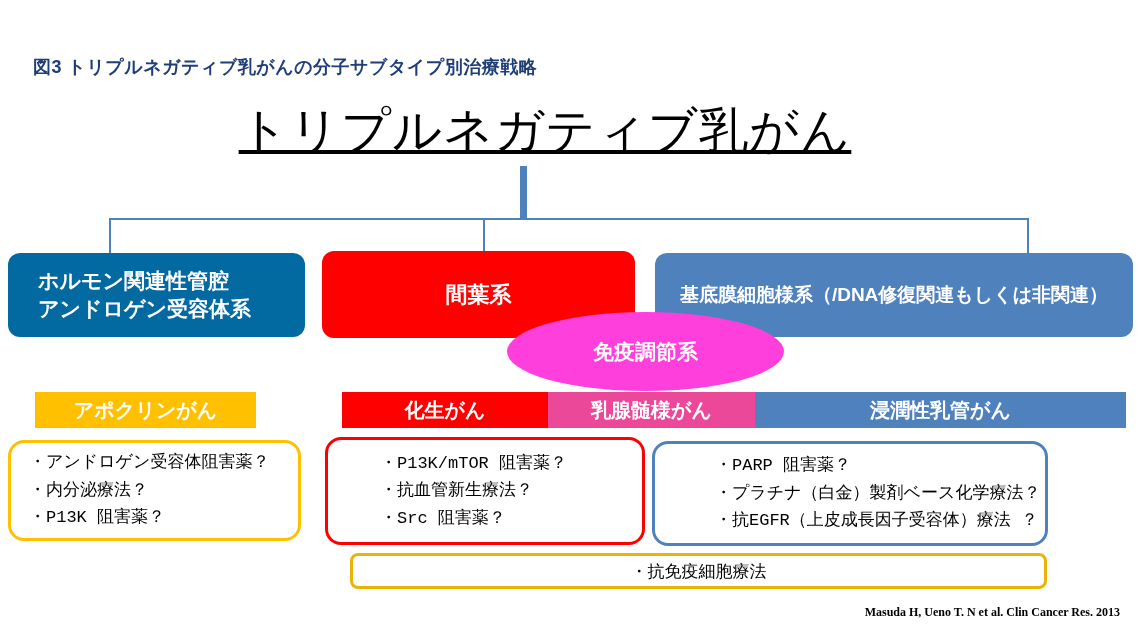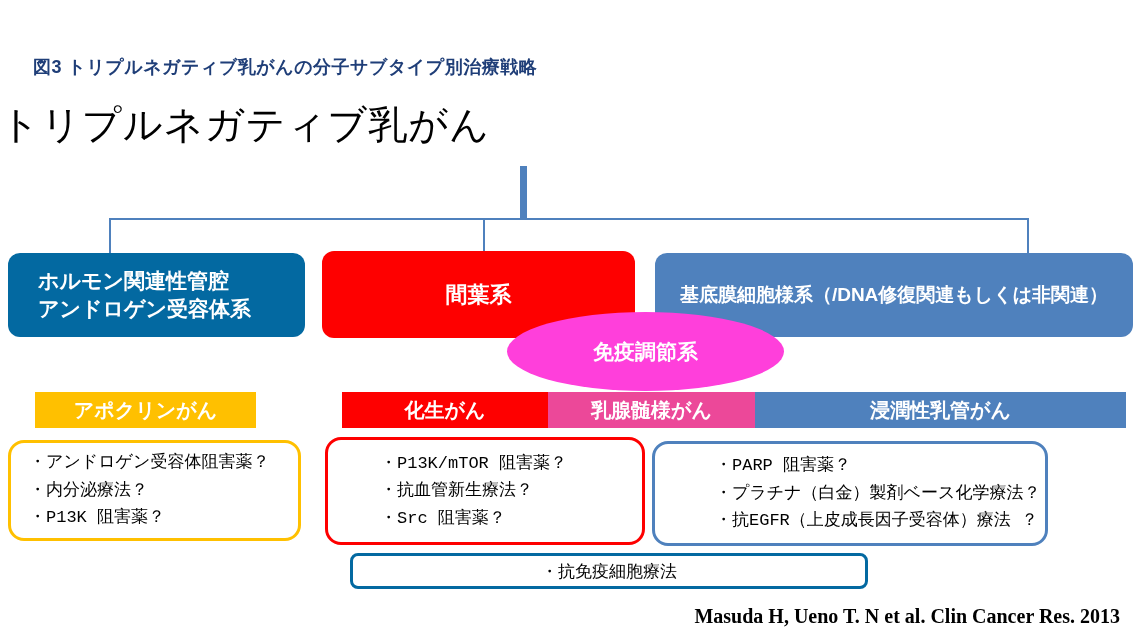--- a/index.html
+++ b/index.html
@@ -4,21 +4,21 @@
 <style>
   html,body{margin:0;padding:0;background:#fff;}
   #canvas{
     position:relative;width:1139px;height:640px;background:#ffffff;
     font-family:"Liberation Sans","DejaVu Sans",sans-serif;overflow:hidden;
   }
   .abs{position:absolute;}
 
   
   .fig-caption{left:33px;top:27px;font-size:18px;font-weight:bold;color:#1F3E78;letter-spacing:0.5px;margin-top:28px;}
-  .main-title{left:0;top:98px;width:1090px;font-size:39px;color:#000;letter-spacing:1px;}
+  .main-title{left:0;top:98px;width:1090px;text-align:center;font-size:49px;color:#000;letter-spacing:1px;text-decoration:underline;}
 
   
   .line{background:#4F81BD;}
   .v-stem{left:520px;top:166px;width:7px;height:53px;}
   .h-bar{left:109px;top:218px;width:920px;height:2px;}
   .drop-left{left:109px;top:219px;width:2px;height:35px;}
   .drop-mid{left:483px;top:219px;width:2px;height:32px;}
   .drop-right{left:1027px;top:219px;width:2px;height:35px;}
 
   
@@ -40,26 +40,26 @@
   .clabel-idc{left:755px;width:371px;background:#4F81BD;}
 
   
   .tbox{background:#fff;border-radius:16px;box-sizing:border-box;display:flex;flex-direction:column;justify-content:center;
     color:#000;font-size:17px;line-height:1.62;font-family:Liberation Mono, monospace;}
   .tbox-luminal{left:8px;top:440px;width:293px;height:101px;border:3px solid #FFC000;padding-left:18px;}
   .tbox-mesenchymal{left:325px;top:437px;width:320px;height:108px;border:3px solid #FE0000;padding-left:52px;}
   .tbox-basal{left:652px;top:441px;width:396px;height:105px;border:3px solid #4F81BD;padding-left:60px;}
 
   
-  .immuno-box{left:350px;top:553px;width:518px;height:36px;background:#fff;border:3px solid #0369a1;border-radius:8px;
+  .immuno-box{left:350px;top:553px;width:697px;height:36px;background:#fff;border:3px solid #eab308;border-radius:8px;
     box-sizing:border-box;display:flex;align-items:center;justify-content:center;color:#000;font-size:17px;}
 
   
   .citation{left:600px;top:605px;width:520px;text-align:right;font-family:"Liberation Serif","DejaVu Serif",serif;
-    font-weight:bold;font-size:20px;color:#000;}
+    font-weight:bold;font-size:12px;color:#000;}
 </style>
 </head>
 <body>
 
 <div id="canvas">
 
   <div class="abs fig-caption">図3 トリプルネガティブ乳がんの分子サブタイプ別治療戦略</div>
   <div class="abs main-title">トリプルネガティブ乳がん</div>
 
   <div class="abs line v-stem"></div>

